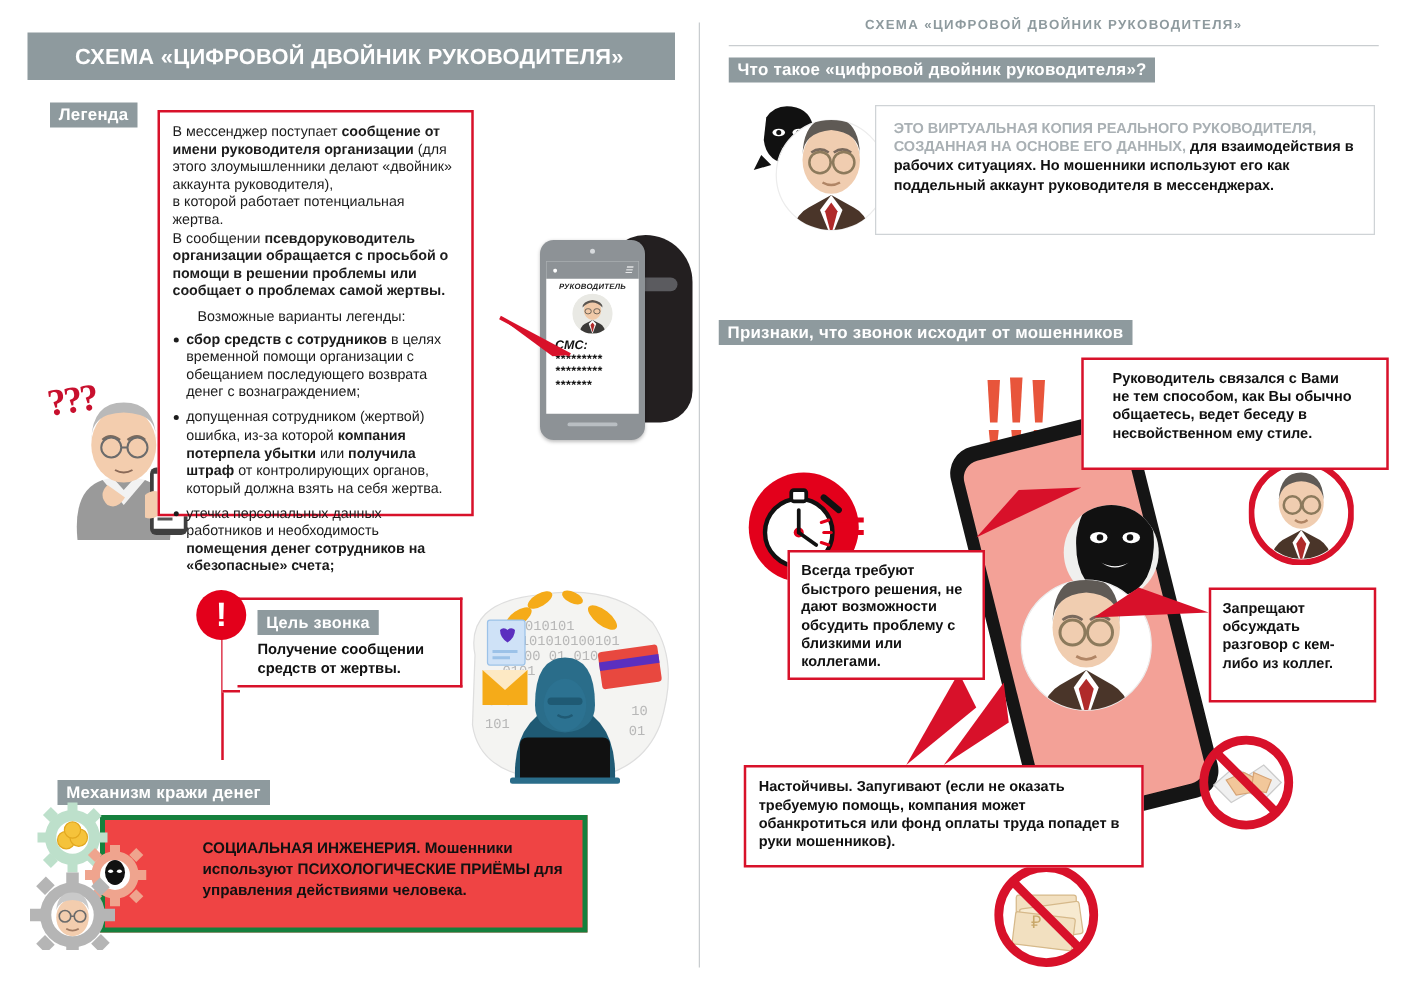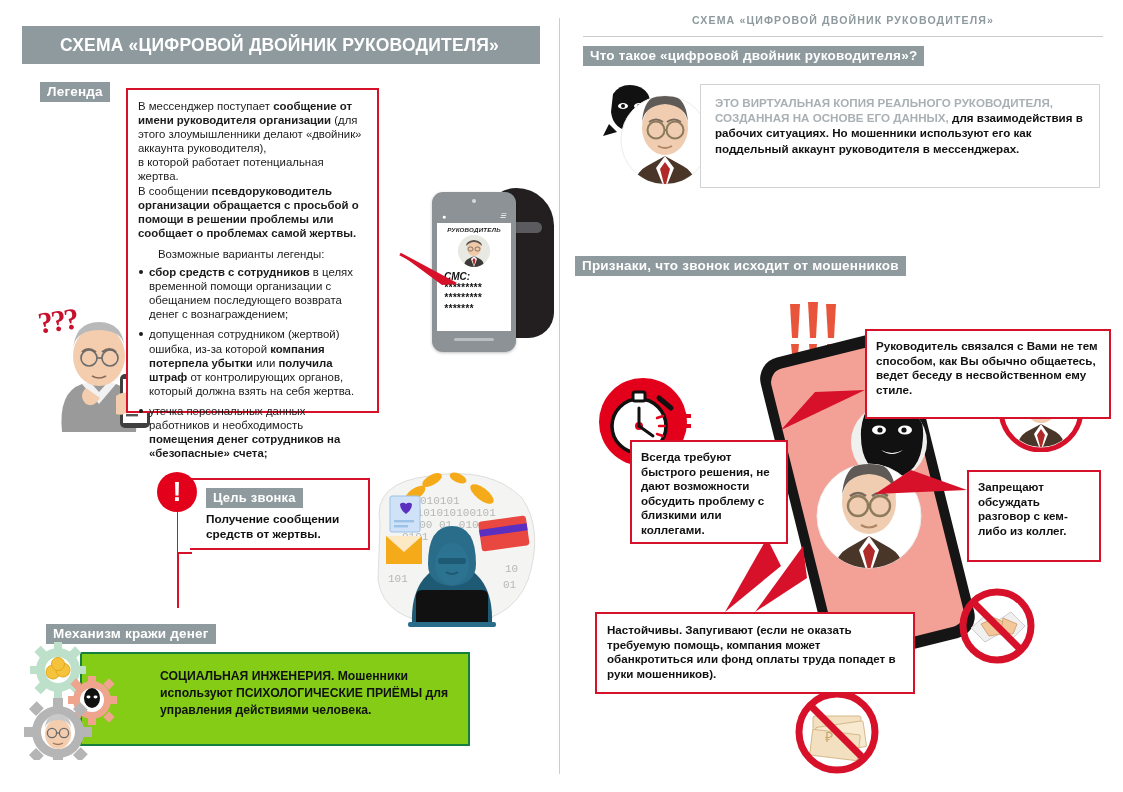--- a/index.html
+++ b/index.html
@@ -137,21 +137,21 @@
   .goal-tag{margin-bottom:4px;}
   .goal-text{font-size:11.8px;line-height:14.5px;font-weight:bold;color:#111;}
 
   
   .hacker{position:absolute;left:360px;top:464px;width:185px;height:170px;}
 
   
   .mech-tag{position:absolute;left:46px;top:624px;}
   .mech-box{
     position:absolute;left:80px;top:652px;width:390px;height:94px;
-    border:2px solid #15803d;background:#84cc16;box-sizing:border-box;
+    border:4px solid #15803d;background:#ef4444;box-sizing:border-box;
     padding:14px 14px 14px 78px;
   }
   .mech-text{font-size:12.2px;line-height:17px;color:#111;font-weight:bold;}
   .mech-text .cap{font-weight:bold;}
   .mech-text .norm{font-weight:bold;}
   .gears{position:absolute;left:18px;top:640px;width:120px;height:120px;}
 
   
   .right{position:absolute;left:559px;top:0;width:564px;height:792px;}
 
@@ -172,21 +172,21 @@
   .def-text{font-size:11.6px;line-height:15.2px;font-weight:bold;color:#111;}
   .def-text .grey{color:#a9b0b4;}
 
   .boss-av{position:absolute;left:40px;top:80px;width:112px;height:108px;}
 
   
   .cal{
     position:absolute;border:2.2px solid #d8112a;background:#fff;box-sizing:border-box;
     font-size:11.6px;line-height:14.6px;font-weight:bold;color:#111;
   }
-  .cal1{left:306px;top:286px;width:246px;height:90px;padding:8px 9px;margin-top:43px;}
+  .cal1{left:306px;top:286px;width:246px;height:90px;padding:8px 23px;}
   .cal2{left:71px;top:440px;width:158px;height:104px;padding:8px 9px;}
   .cal3{left:408px;top:470px;width:134px;height:92px;padding:8px 9px;}
   .cal4{left:36px;top:612px;width:320px;height:82px;padding:9px 10px;}
 
   
   .scene{position:absolute;left:190px;top:330px;width:250px;height:330px;}
 
   .excl3{
     position:absolute;left:225px;top:300px;width:60px;height:62px;
   }

